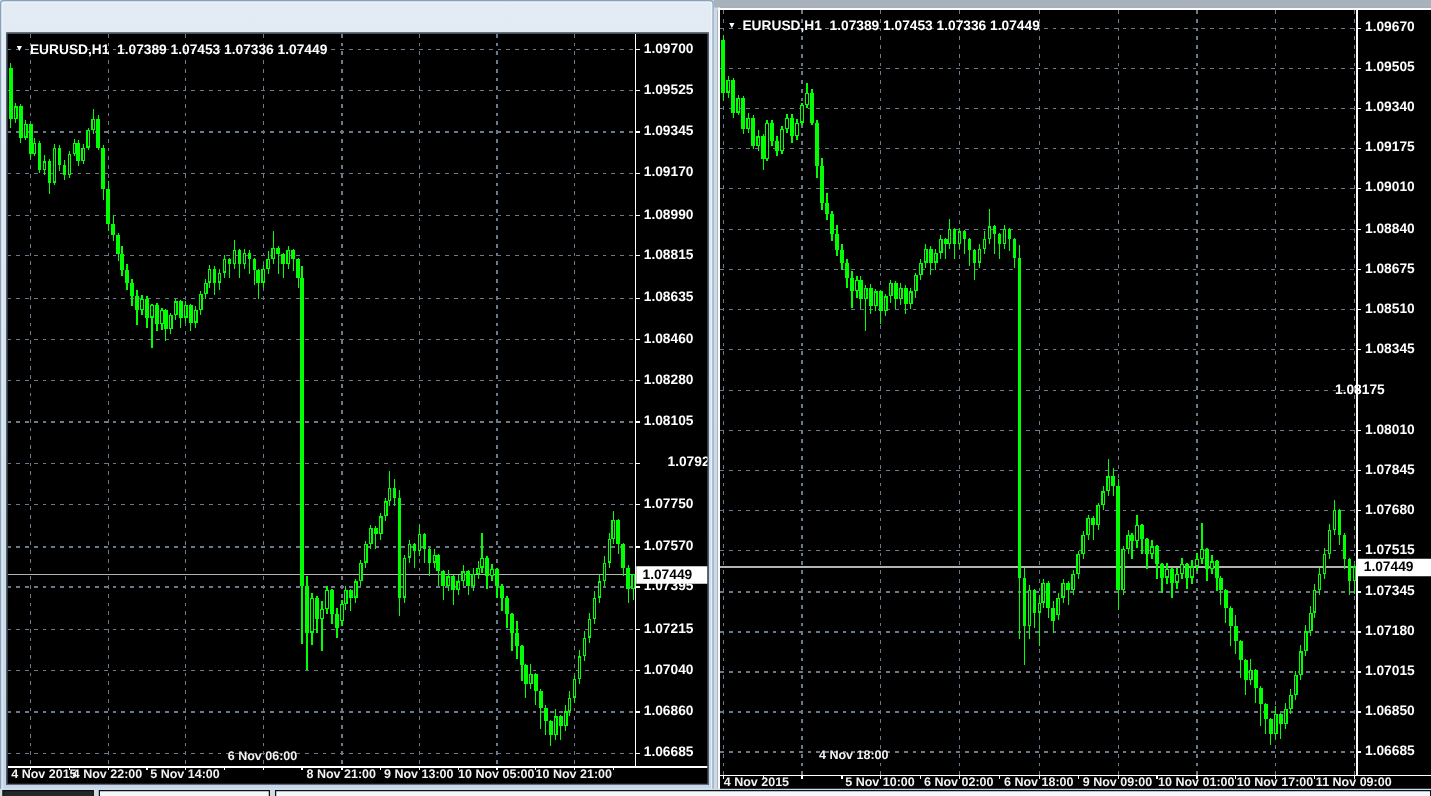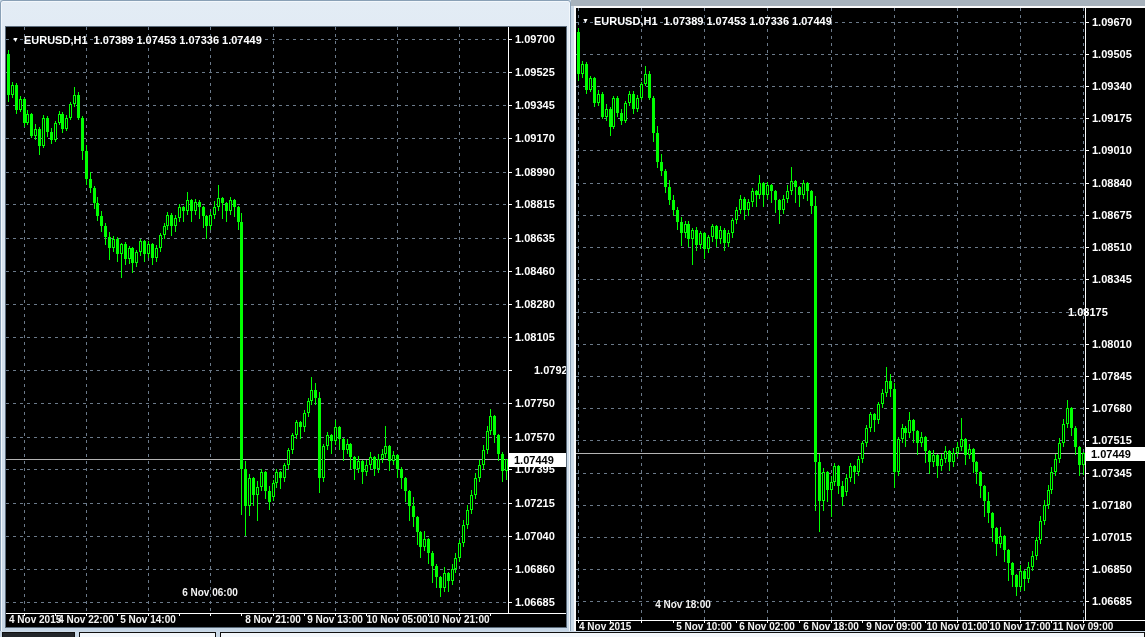--- a/index.html
+++ b/index.html
@@ -464,21 +464,21 @@
           <div class="price-label" style="left: 509px; top: 370px; text-align: right;">1.07750</div>
           <div class="price-label" style="left: 509px; top: 404px;">1.07570</div>
           <div class="price-label" style="left: 509px; top: 436px;">1.07395</div>
           <div class="price-label" style="left: 509px; top: 470px;">1.07215</div>
           <div class="price-label" style="left: 509px; top: 503px;">1.07040</div>
           <div class="price-label" style="left: 509px; top: 536px;">1.06860</div>
           <div class="price-label" style="left: 509px; top: 569px;">1.06685</div>
           <div class="time-label" style="left: 3px; top: 587px;">4 Nov 2015</div>
           <div class="time-label" style="left: 80px; transform: translateX(-50%); top: 587px;">4 Nov 22:00</div>
           <div class="time-label" style="left: 142px; transform: translateX(-50%); top: 587px;">5 Nov 14:00</div>
-          <div class="time-label" style="left: 204px; transform: translateX(-50%); top: 560px; text-align: right;">6 Nov 06:00</div>
+          <div class="time-label" style="left: 204px; transform: translateX(-50%); top: 573px; text-align: right;">6 Nov 06:00</div>
           <div class="time-label" style="left: 267px; transform: translateX(-50%); top: 587px;">8 Nov 21:00</div>
           <div class="time-label" style="left: 329px; transform: translateX(-50%); top: 587px;">9 Nov 13:00</div>
           <div class="time-label" style="left: 391px; transform: translateX(-50%); top: 587px;">10 Nov 05:00</div>
           <div class="time-label" style="left: 453px; transform: translateX(-50%); top: 587px;">10 Nov 21:00</div>
           <div class="price-box" style="left: 503px; width: 52px; top: 425.5px;">1.07449</div>
         </div>
     </div>
   </div>
 
   <div class="window-right">

